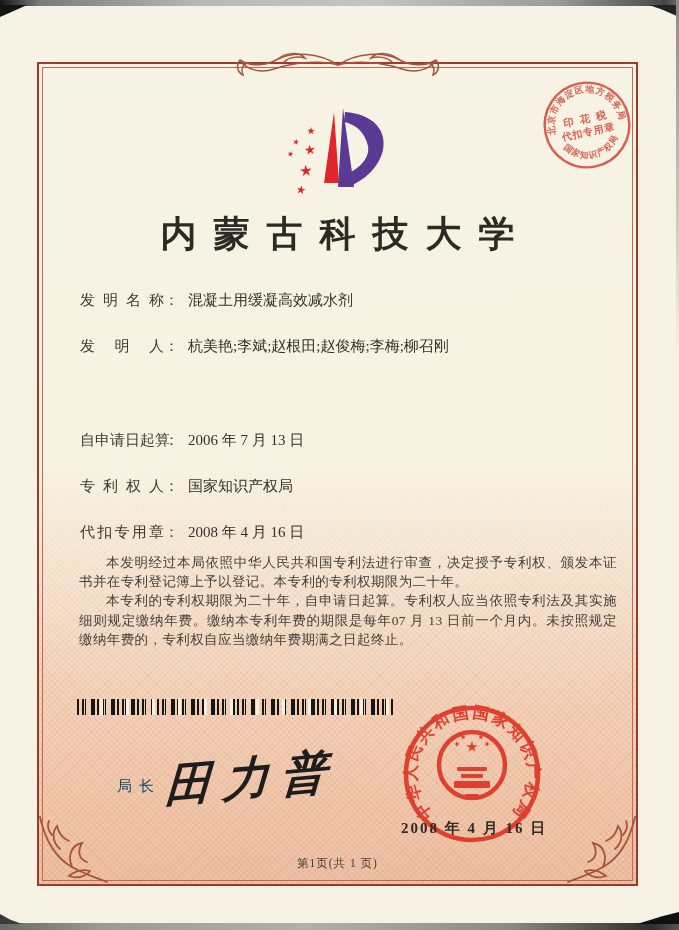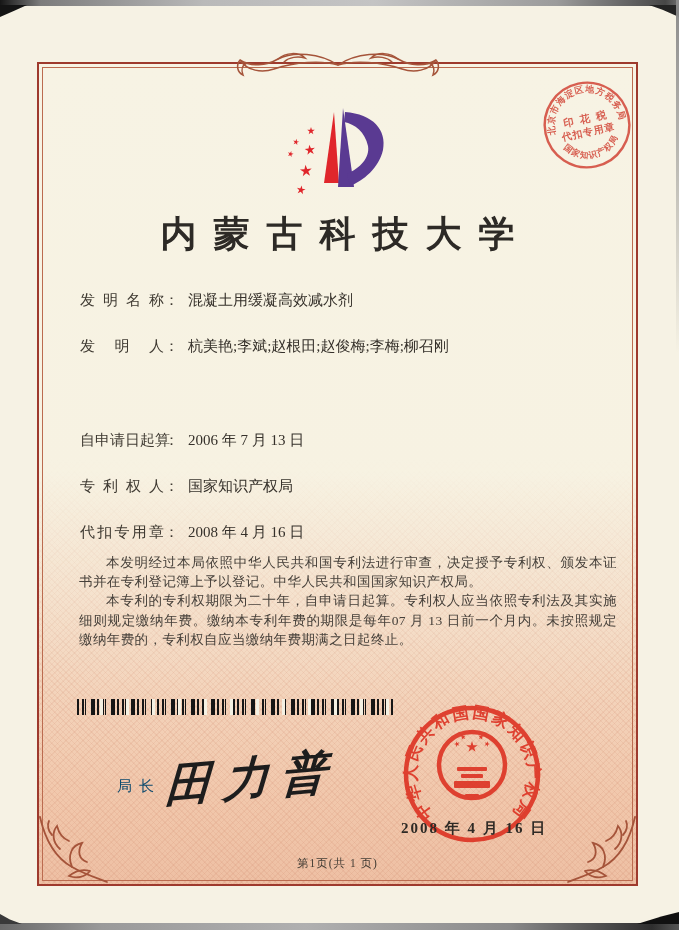--- a/index.html
+++ b/index.html
@@ -125,21 +125,21 @@
       <span class="flabel">自申请日起算</span><span class="fcolon">：</span><span class="fval">2006 年 7 月 13 日</span>
     </div>
     <div class="fieldrow r4">
       <span class="flabel">专利权人</span><span class="fcolon">：</span><span class="fval">国家知识产权局</span>
     </div>
     <div class="fieldrow r5">
       <span class="flabel">代扣专用章</span><span class="fcolon">：</span><span class="fval">2008 年 4 月 16 日</span>
     </div>
 
     <div class="body-text">
-      <p>本发明经过本局依照中华人民共和国专利法进行审查，决定授予专利权、颁发本证书并在专利登记簿上予以登记。中华人民共和国国家知识产权局。</p>
+      <p>本发明经过本局依照中华人民共和国专利法进行审查，决定授予专利权、颁发本证书并在专利登记簿上予以登记。本专利的专利权期限为二十年。</p>
       <p>本专利的专利权期限为二十年，自申请日起算。专利权人应当依照专利法及其实施细则规定缴纳年费。缴纳本专利年费的期限是每年07 月 13 日前一个月内。未按照规定缴纳年费的，专利权自应当缴纳年费期满之日起终止。</p>
     </div>
 
     <div class="barcode"></div>
 
     <div class="signer-label">局长</div>
     <div class="signer-name">田力普</div>
 
     <div class="seal">
       <svg width="150" height="150" viewBox="0 0 150 150">

